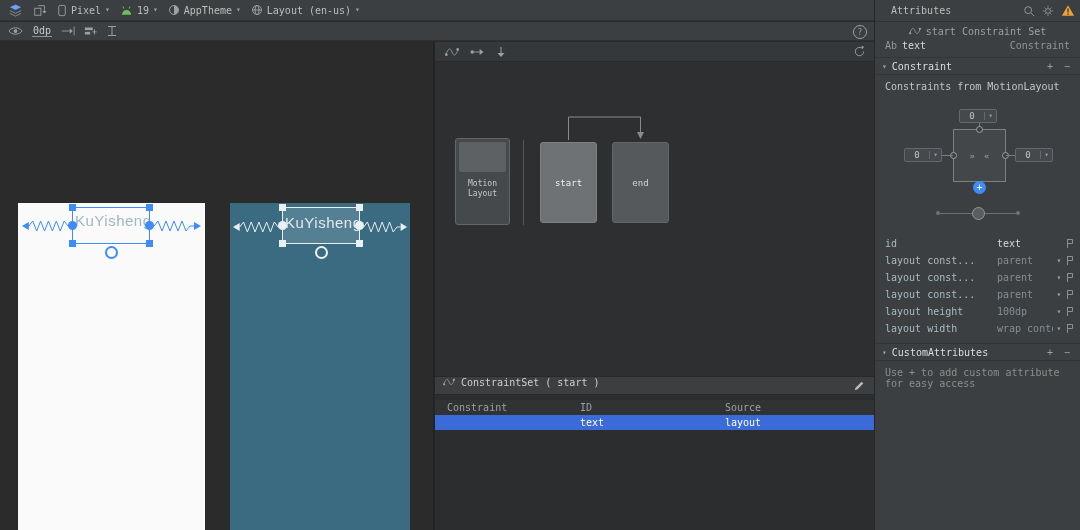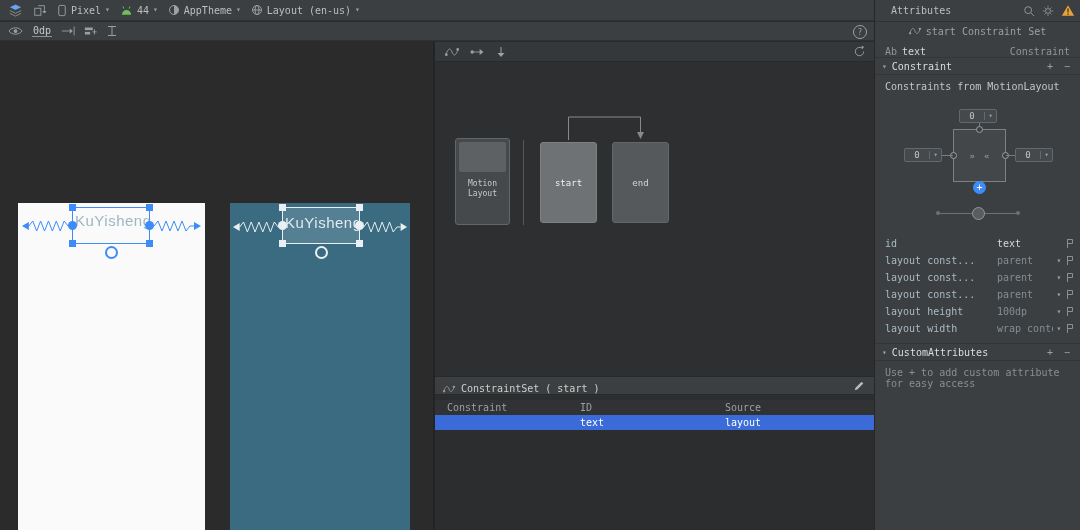--- a/index.html
+++ b/index.html
@@ -52,36 +52,36 @@
             line-height:1.3;color:#c9c9c9;white-space:pre-line;}
   .cs-box{position:absolute;top:80px;width:57px;height:81px;border-radius:3px;
           display:flex;align-items:center;justify-content:center;font-size:9px;box-sizing:border-box;}
   .cs-start{left:105px;background:#6e7275;border:1px solid #7d8184;color:#efefef;}
   .cs-end{left:177px;background:#56595b;border:1px solid #646769;color:#d4d4d4;}
   .ov-div{position:absolute;left:88px;top:78px;width:1px;height:85px;background:#55585a;}
   .bracket{position:absolute;left:125px;top:50px;width:90px;height:32px;}
 
   .cs-header{position:absolute;top:334px;left:0;width:439px;height:19px;background:#3c3f41;
              border-top:1px solid #292929;border-bottom:1px solid #292929;display:flex;
-             align-items:flex-end;gap:6px;padding:0 8px;box-sizing:border-box;color:#cfcfcf;}
+             align-items:flex-start;gap:6px;padding:0 8px;box-sizing:border-box;color:#cfcfcf;}
   .pencil{position:absolute;right:9px;top:3px;}
   .cs-table{position:absolute;top:354px;left:0;width:439px;bottom:0;background:#2b2d2f;}
   .trow{display:grid;grid-template-columns:133px 145px 1fr;padding-left:12px;height:15px;
         align-items:center;box-sizing:border-box;}
   .thead{background:#303234;color:#9aa0a3;margin-top:4px;}
   .tsel{background:#3b6bd8;color:#ffffff;}
 
   
   .attrs{position:absolute;left:874px;top:0;width:206px;height:530px;background:#3c3f41;
          border-left:1px solid #272727;box-sizing:border-box;}
   .attrs-header{height:21px;border-bottom:1px solid #313131;display:flex;align-items:center;
                 gap:7px;padding:0 5px 0 16px;}
   .attrs-header .sp{flex:1;}
   .attrs-sub{height:18px;display:flex;align-items:center;justify-content:center;gap:5px;color:#9aa0a3;}
-  .comp-row{height:17px;display:flex;align-items:flex-end;gap:5px;padding:0 10px;}
+  .comp-row{height:17px;display:flex;align-items:flex-start;gap:5px;padding:0 10px;}
   .comp-badge{color:#8f959a;}
   .comp-name{color:#d6d6d6;}
   .comp-type{margin-left:auto;color:#8f959a;}
   .sect{height:16px;border-top:1px solid #333639;border-bottom:1px solid #333639;display:flex;
         align-items:center;gap:5px;padding:0 7px;}
   .sect-tri{font-size:8px;color:#9aa0a3;}
   .sect-title{color:#dcdcdc;}
   .sect .sp{flex:1;}
   .sect-btn{color:#9aa0a3;width:12px;text-align:center;}
   .note{padding:6px 0 0 10px;color:#c4c4c4;height:16px;}
@@ -145,21 +145,21 @@
       <span class="chev">▾</span>
     </span>
     <span class="tb-group">
       <span class="ic">
         <svg width="13" height="11" viewBox="0 0 14 12">
           <path d="M2 10.5 a5 5 0 0 1 10 0 z" fill="#6fbf5a"></path>
           <line x1="4.2" y1="4" x2="3.2" y2="1.5" stroke="#6fbf5a"></line>
           <line x1="9.8" y1="4" x2="10.8" y2="1.5" stroke="#6fbf5a"></line>
         </svg>
       </span>
-      <span>44</span>
+      <span>19</span>
       <span class="chev">▾</span>
     </span>
     <span class="tb-group">
       <span class="ic">
         <svg width="12" height="12" viewBox="0 0 12 12">
           <circle cx="6" cy="6" r="4.5" fill="none" stroke="#9aa0a3"></circle>
           <path d="M6 1.5 a4.5 4.5 0 0 1 0 9 z" fill="#9aa0a3"></path>
         </svg>
       </span>
       <span>AppTheme</span>

